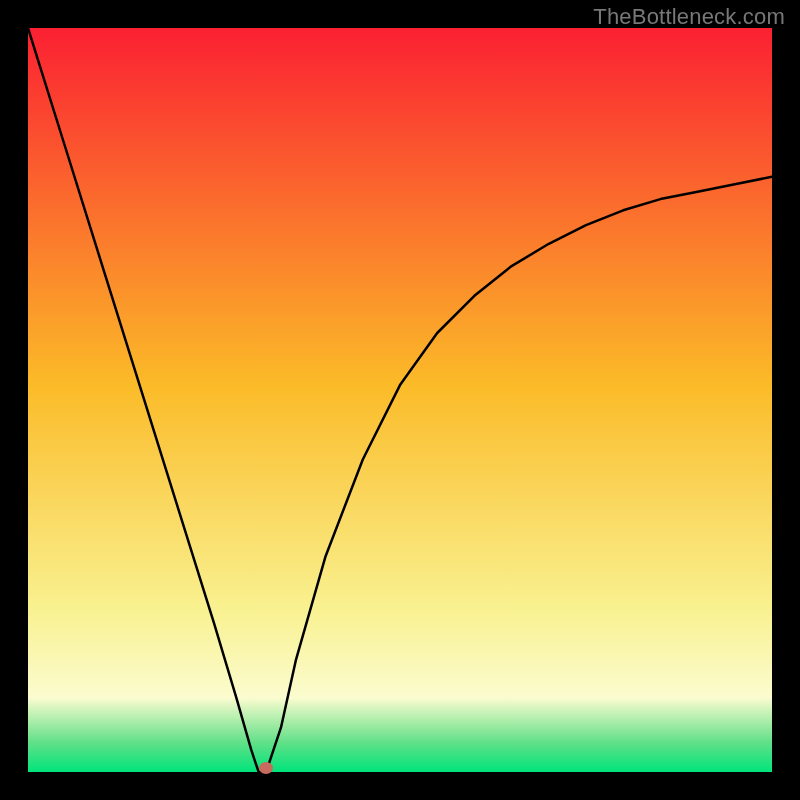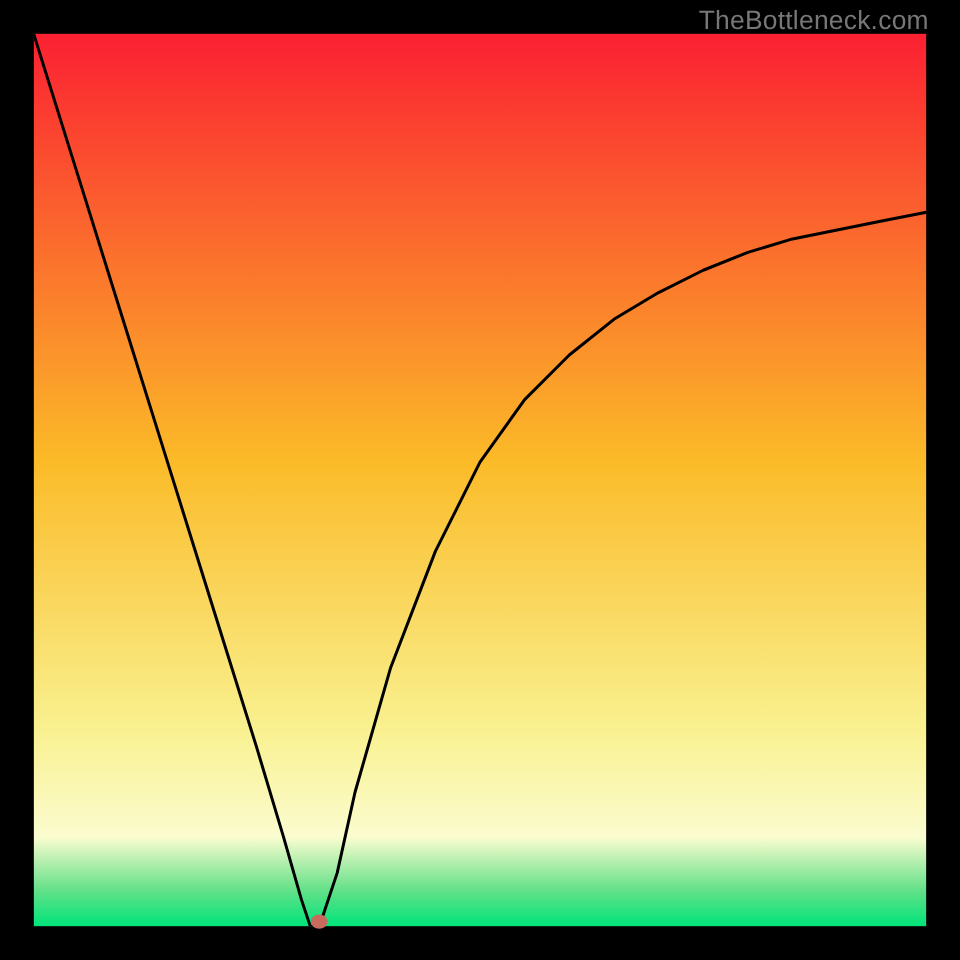--- a/index.html
+++ b/index.html
@@ -37,21 +37,21 @@
     position: absolute;
     width: 14px;
     height: 12px;
     background: #c96a5e;
     border-radius: 50%;
     transform: translate(-50%, -50%);
   }
   .watermark {
     position: absolute;
     top: 4px;
-    right: 26px;
+    right: 15px;
     color: #777;
     font-size: 22px;
     font-weight: 500;
     letter-spacing: 0.2px;
   }
 </style>
 </head>
 <body>
 
 <div class="watermark">TheBottleneck.com</div>

